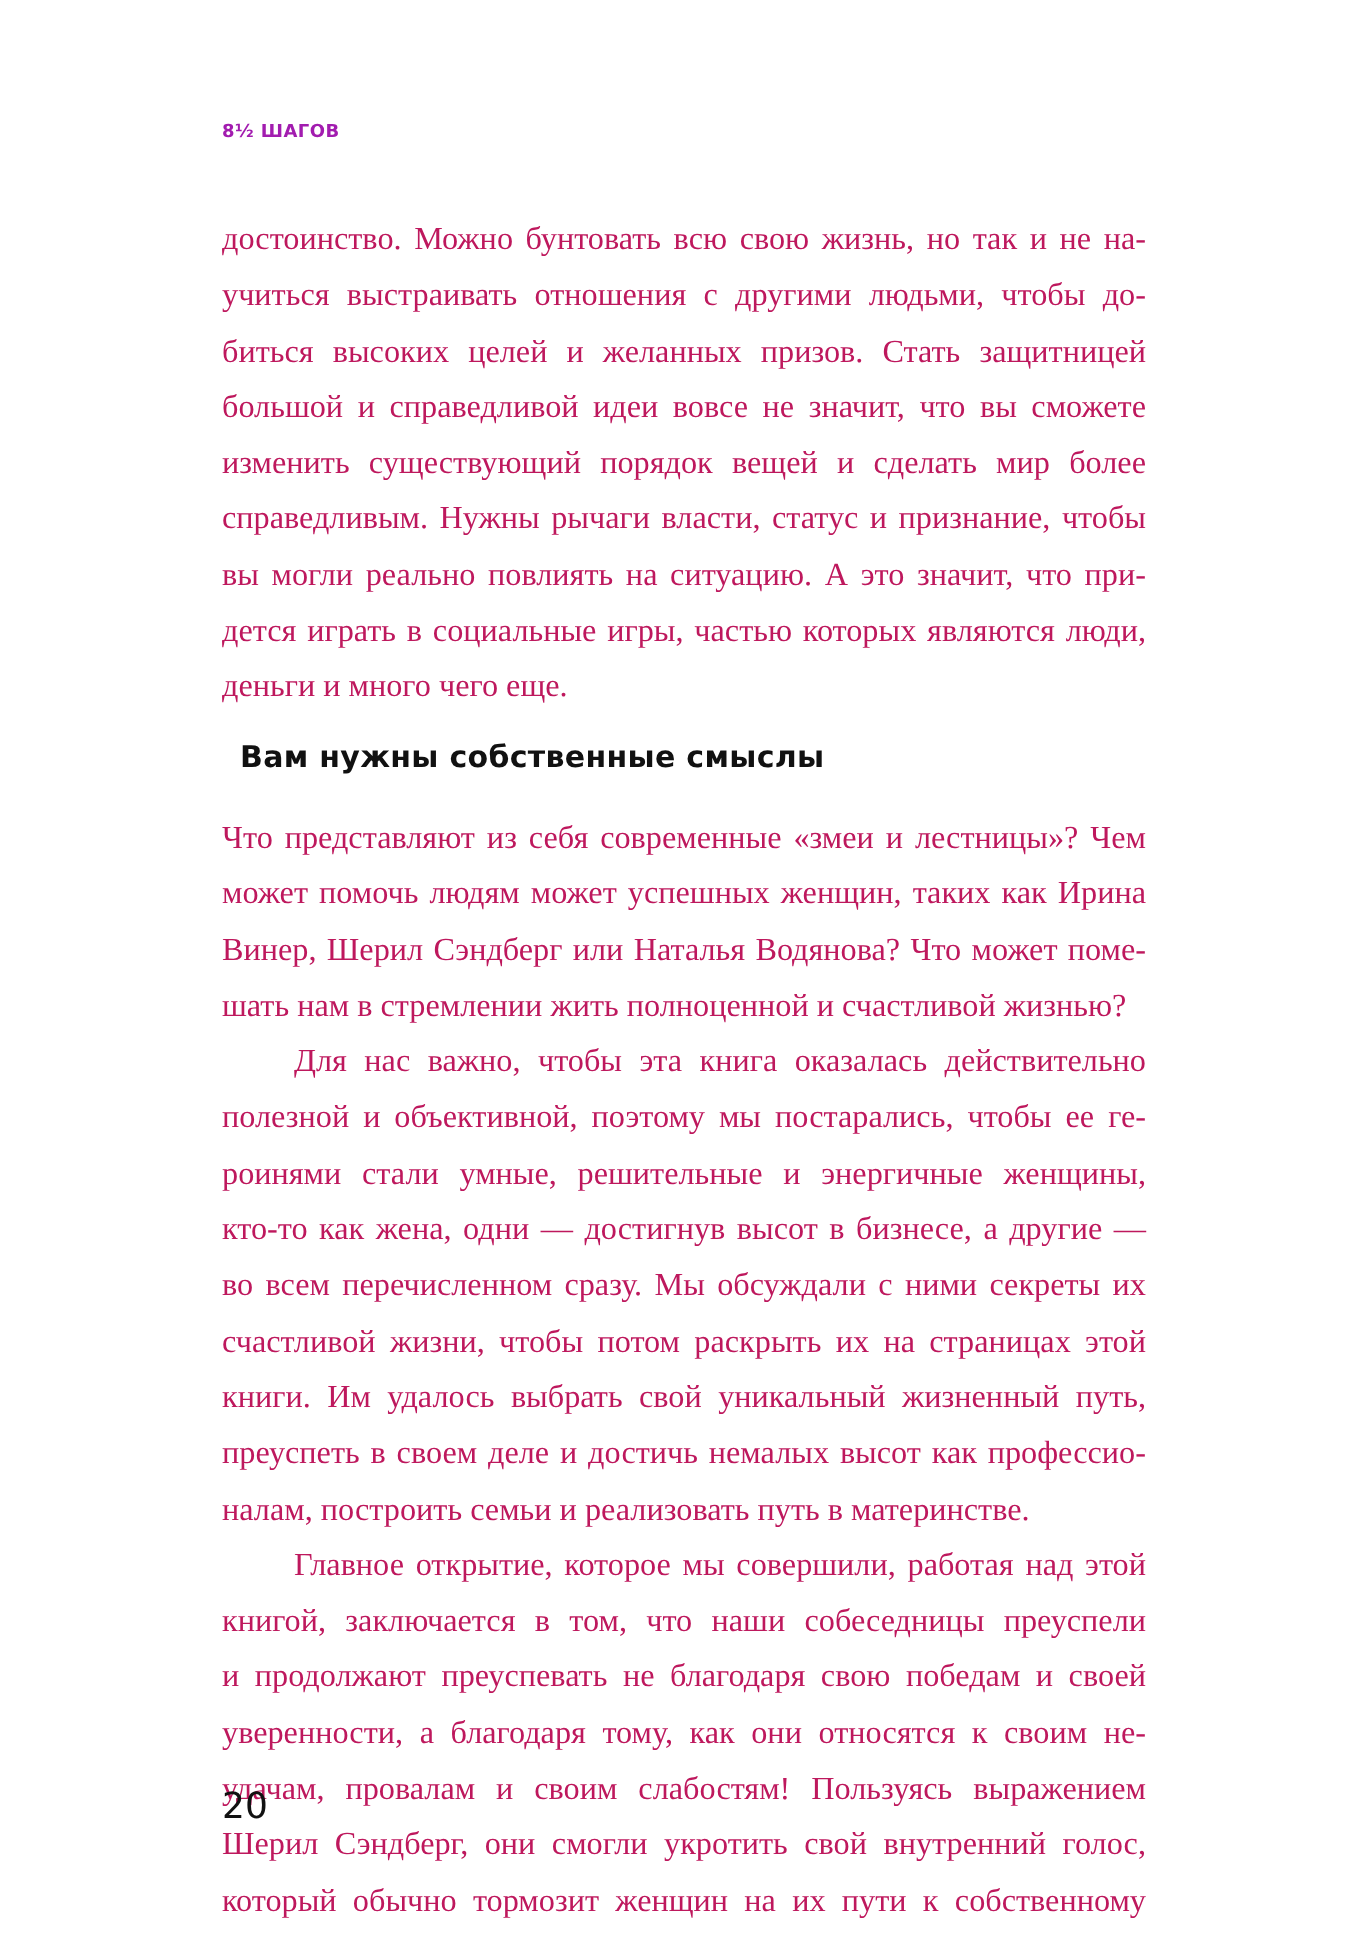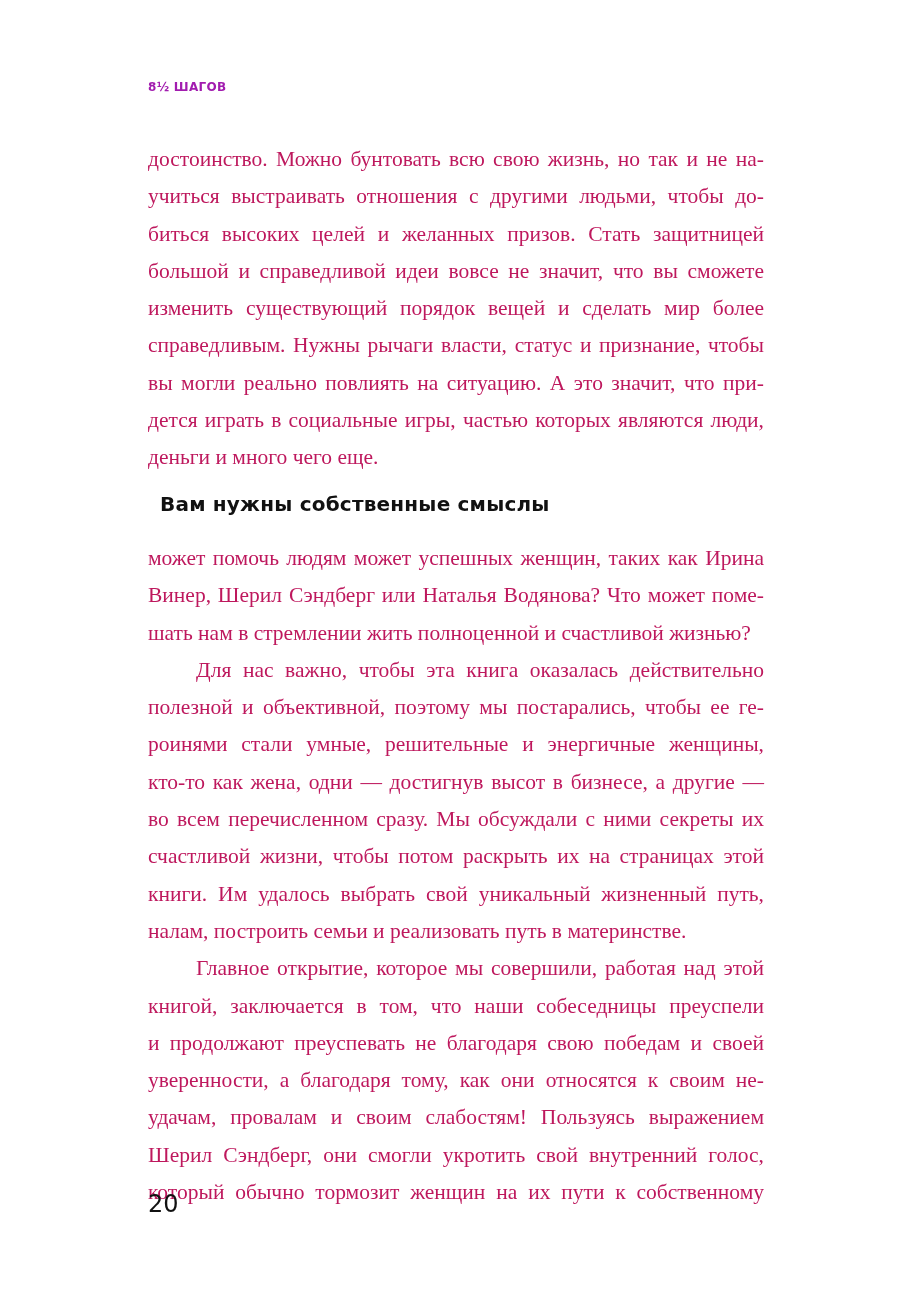--- a/index.html
+++ b/index.html
@@ -82,32 +82,34 @@
   <span class="line">справедливым. Нужны рычаги власти, статус и признание, чтобы</span>
   <span class="line">вы могли реально повлиять на ситуацию. А это значит, что при-</span>
   <span class="line">дется играть в социальные игры, частью которых являются люди,</span>
   <span class="line last">деньги и много чего еще.</span>
 </div>
 
 <div class="heading">Вам нужны собственные смыслы</div>
 
 <div class="block" id="block-2">
   <div>
+    <span class="line">Что представляют из себя современные «змеи и лестницы»? Чем</span>
     <span class="line">может помочь людям может успешных женщин, таких как Ирина</span>
     <span class="line">Винер, Шерил Сэндберг или Наталья Водянова? Что может поме-</span>
     <span class="line last">шать нам в стремлении жить полноценной и счастливой жизнью?</span>
   </div>
   <div>
     <span class="line indent">Для нас важно, чтобы эта книга оказалась действительно</span>
     <span class="line">полезной и объективной, поэтому мы постарались, чтобы ее ге-</span>
     <span class="line">роинями стали умные, решительные и энергичные женщины,</span>
     <span class="line">кто-то как жена, одни — достигнув высот в бизнесе, а другие —</span>
     <span class="line">во всем перечисленном сразу. Мы обсуждали с ними секреты их</span>
     <span class="line">счастливой жизни, чтобы потом раскрыть их на страницах этой</span>
     <span class="line">книги. Им удалось выбрать свой уникальный жизненный путь,</span>
+    <span class="line">преуспеть в своем деле и достичь немалых высот как профессио-</span>
     <span class="line last">налам, построить семьи и реализовать путь в материнстве.</span>
   </div>
   <div>
     <span class="line indent">Главное открытие, которое мы совершили, работая над этой</span>
     <span class="line">книгой, заключается в том, что наши собеседницы преуспели</span>
     <span class="line">и продолжают преуспевать не благодаря свою победам и своей</span>
     <span class="line">уверенности, а благодаря тому, как они относятся к своим не-</span>
     <span class="line">удачам, провалам и своим слабостям! Пользуясь выражением</span>
     <span class="line">Шерил Сэндберг, они смогли укротить свой внутренний голос,</span>
     <span class="line">который обычно тормозит женщин на их пути к собственному</span>

